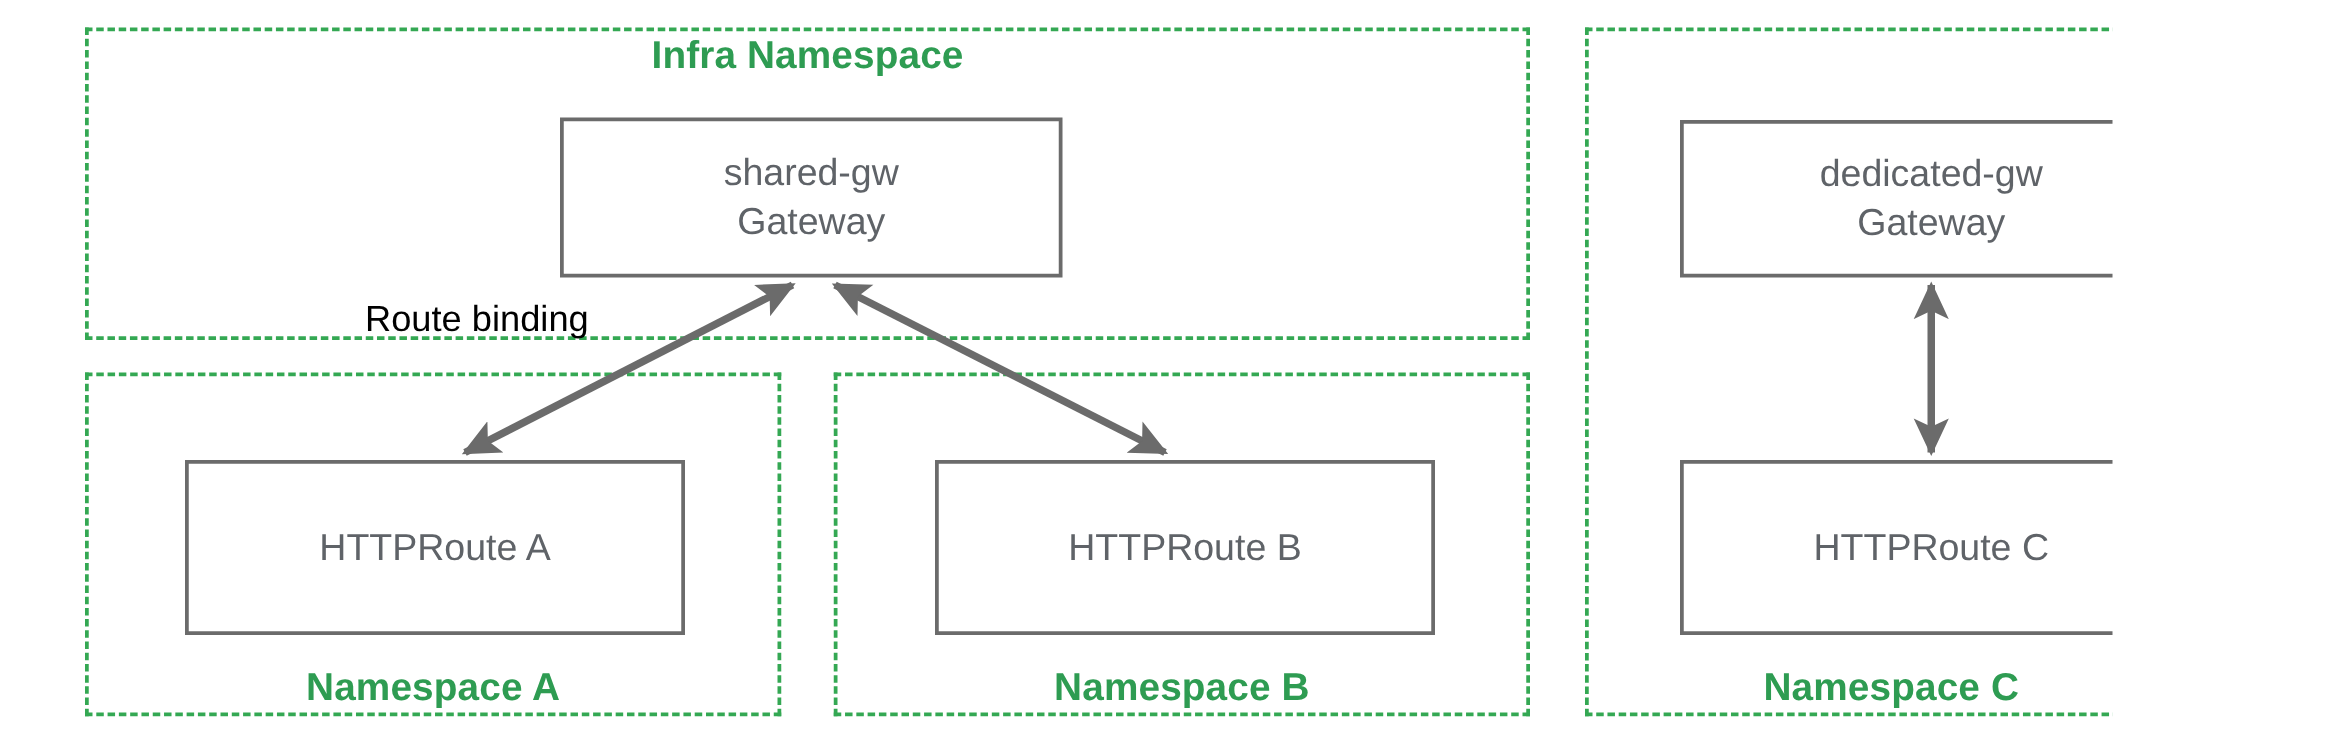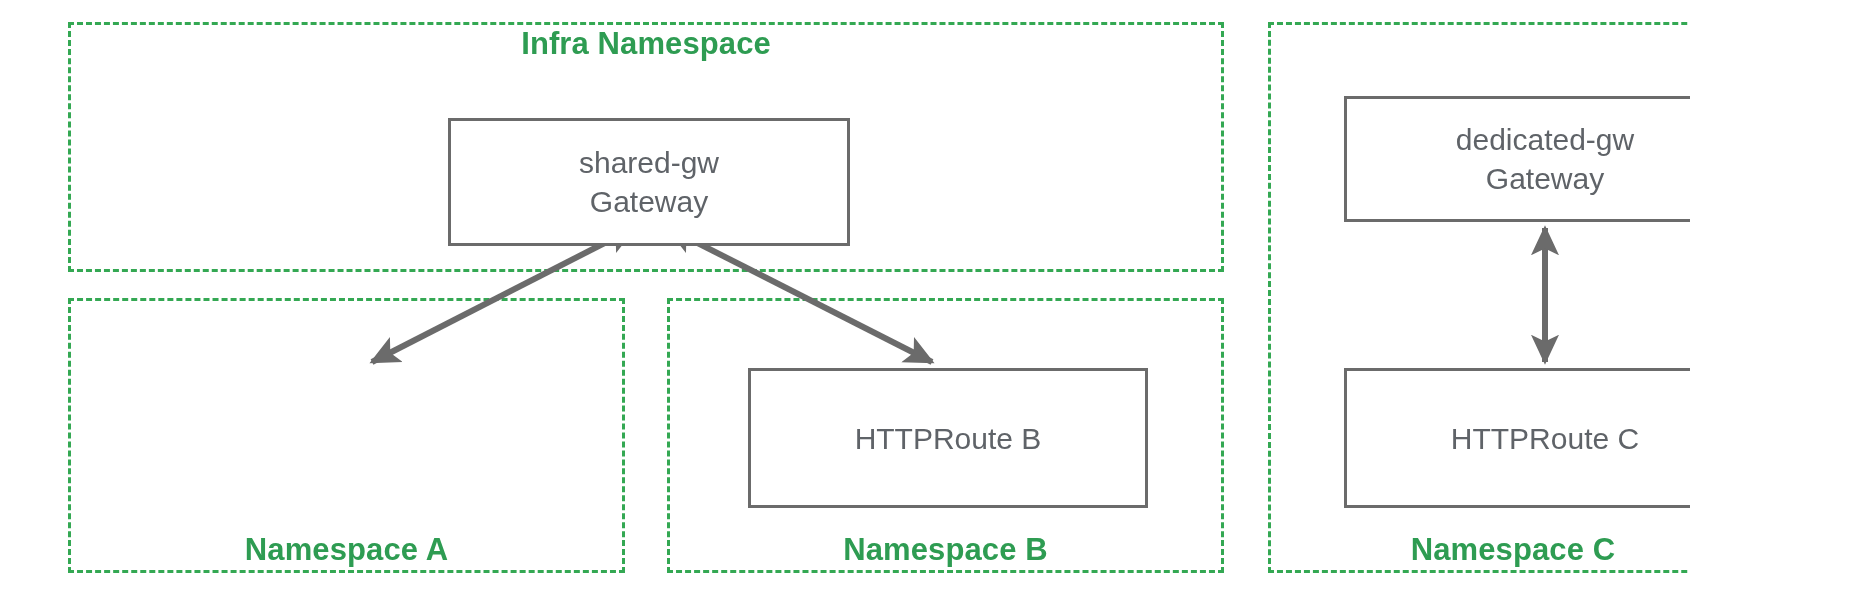--- a/index.html
+++ b/index.html
@@ -56,21 +56,21 @@
     background: #ffffff;
     color: #5f6368;
     font-size: 30px;
     line-height: 1.3;
     display: flex;
     align-items: center;
     justify-content: center;
     text-align: center;
     white-space: pre-line;
   }
-  #node-shared-gw    { left: 448px;  top: 94px;  width: 402px; height: 128px; margin-top: 24px; }
+  #node-shared-gw    { left: 448px;  top: 94px;  width: 402px; height: 128px; }
   #node-dedicated-gw { left: 1344px; top: 96px;  width: 402px; height: 126px; text-align: center; }
   #node-route-a      { left: 148px;  top: 368px; width: 400px; height: 140px; }
   #node-route-b      { left: 748px;  top: 368px; width: 400px; height: 140px; }
   #node-route-c      { left: 1344px; top: 368px; width: 402px; height: 140px; }
 
   
   #edge-label-route-binding {
     position: absolute;
     left: 292px;
     top: 242px;
@@ -115,21 +115,23 @@
       shared-gw --&gt;
     <line x1="372" y1="362" x2="634" y2="228" stroke="#6b6b6b" stroke-width="6" marker-start="url(#arrowhead)" marker-end="url(#arrowhead)"></line>
 
       shared-gw --&gt;
     <line x1="932" y1="362" x2="668" y2="228" stroke="#6b6b6b" stroke-width="6" marker-start="url(#arrowhead)" marker-end="url(#arrowhead)"></line>
 
       dedicated-gw --&gt;
     <line x1="1545" y1="362" x2="1545" y2="228" stroke="#6b6b6b" stroke-width="6" marker-start="url(#arrowhead)" marker-end="url(#arrowhead)"></line>
   </svg>
 
+  <div id="edge-label-route-binding">Route binding</div>
 
   <div class="node" id="node-shared-gw">shared-gw
 Gateway</div>
   <div class="node" id="node-dedicated-gw">dedicated-gw
 Gateway</div>
+  <div class="node" id="node-route-a">HTTPRoute A</div>
   <div class="node" id="node-route-c">HTTPRoute C</div>
   <div class="node" id="node-route-b">HTTPRoute B</div>
 
 </div>
 
 </body></html>

